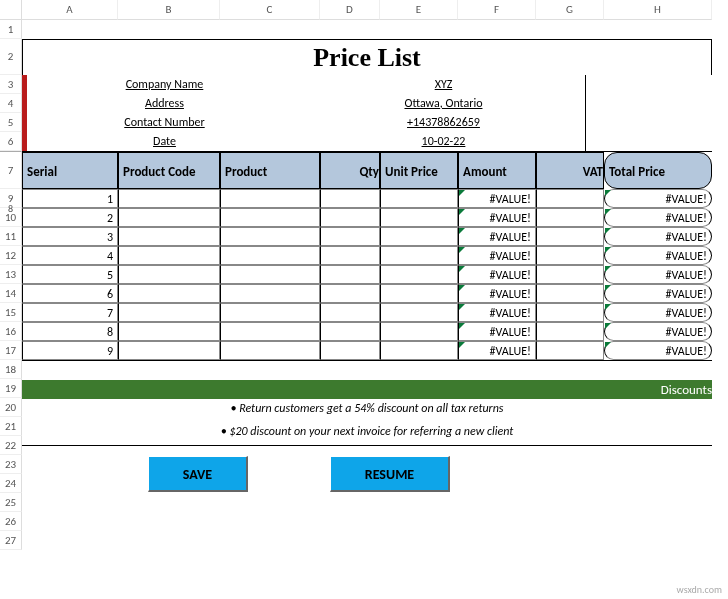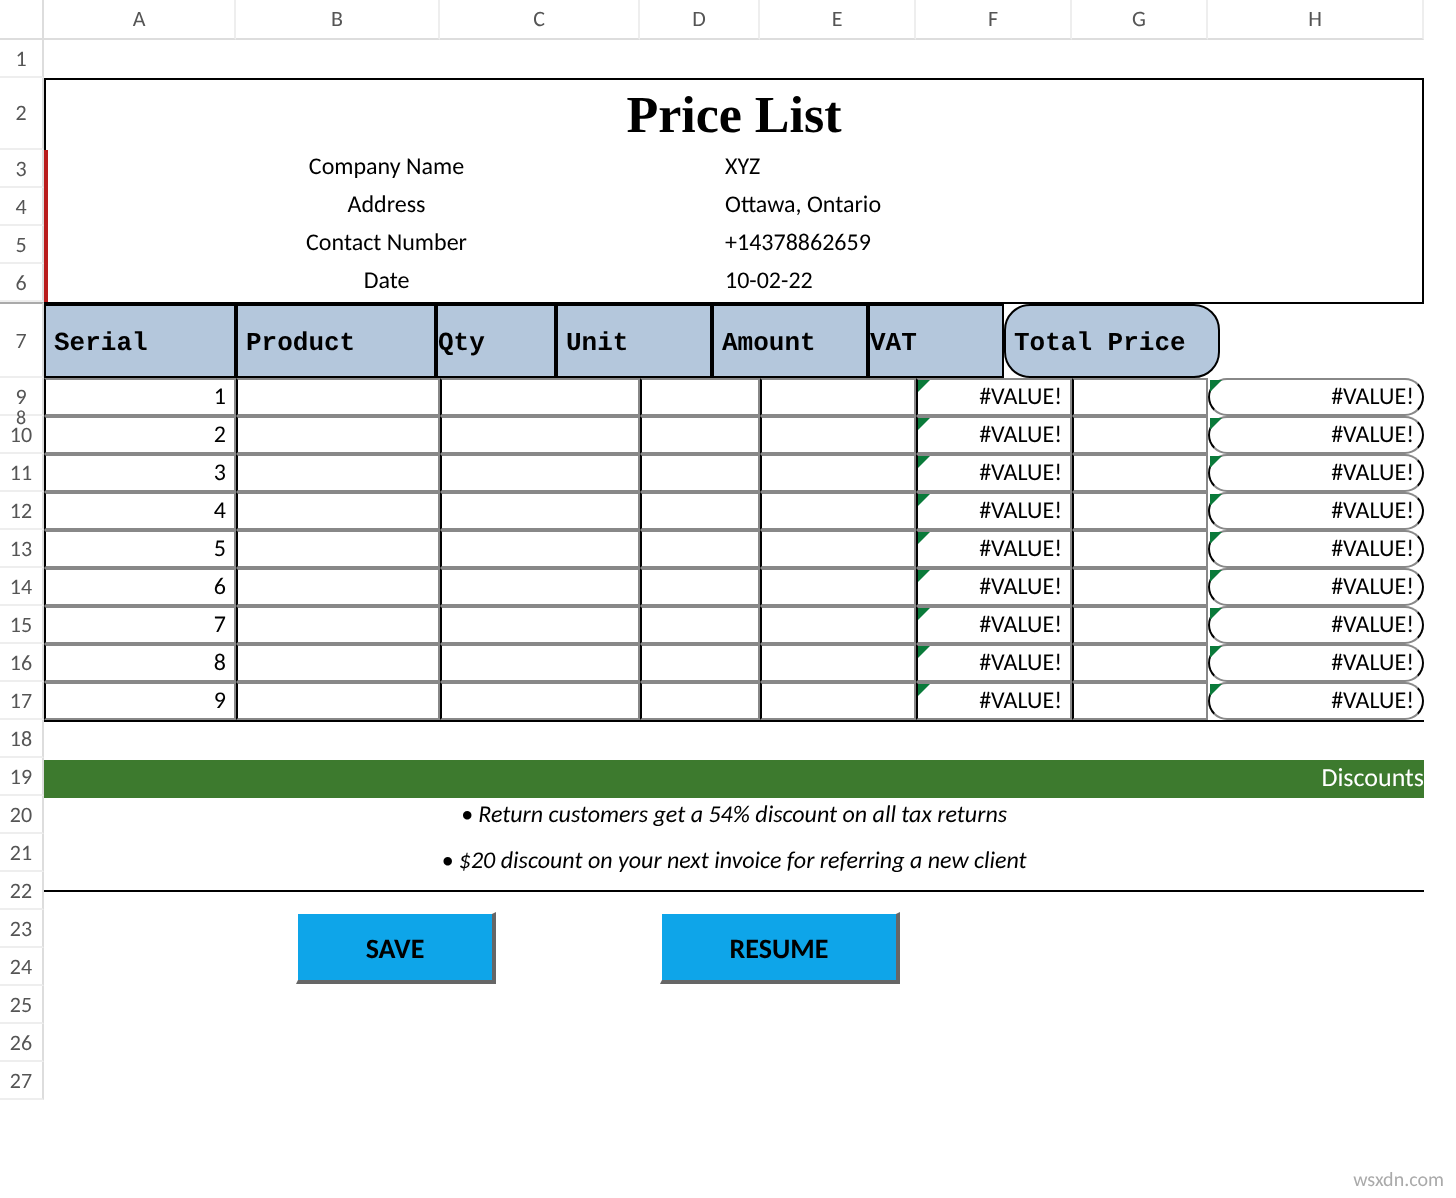--- a/index.html
+++ b/index.html
@@ -67,42 +67,41 @@
       border-top: 1px solid #000;
       border-left: 1px solid #000;
       border-right: 1px solid #000;
       text-align: center;
       font-family: "Times New Roman", serif;
       font-weight: bold;
       font-size: 26px;
       line-height: 36px;
       width: 690px;
     }
-    .info-rows { width: 690px; border-left: 2px solid #b91c1c; border-right: 1px solid #000; }
+    .info-rows { width: 564px; border-left: 5px solid #b91c1c; border-right: 1px solid #000; text-decoration: underline; }
     .info-row { display: flex; height: 19px; }
     .info-label { width: 340px; text-align: center; font-size: 12px; line-height: 19px; }
-    .info-value { width: 350px; font-size: 12px; line-height: 19px; }
+    .info-value { width: 350px; text-align: center; font-size: 12px; line-height: 19px; }
     .table-head {
       display: flex;
       width: 690px;
       height: 38px;
       border-top: 1.5px solid #000;
-      font-family: Liberation Mono, monospace;
     }
     .th {
       background: #b4c7dc;
       font-weight: bold;
       text-align: left;
       padding-left: 4px;
       line-height: 38px;
       border: 1px solid #000;
       border-right: 1px solid #000;
       font-size: 13px;
     }
-    .th.center { text-align: left; padding-left: 0; }
+    .th.center { text-align: right; padding-left: 0; }
     .table-body { width: 690px; }
     .tr { display: flex; height: 19px; }
     .td {
       border: 0.5px solid #888;
       border-left: 1px solid #000;
       line-height: 19px;
       font-size: 12px;
       padding-right: 4px;
       text-align: right;
       position: relative;
@@ -237,20 +236,21 @@
         <div class="info-value">+14378862659</div>
       </div>
       <div class="info-row">
         <div class="info-label">Date</div>
         <div class="info-value">10-02-22</div>
       </div>
     </div>
 
     <div class="table-head">
       <div class="th td-a">Serial</div>
+      <div class="th td-b">Product Code</div>
       <div class="th td-c">Product</div>
       <div class="th td-d center">Qty</div>
       <div class="th td-e">Unit Price</div>
       <div class="th td-f">Amount</div>
       <div class="th td-g center">VAT</div>
       <div class="th td-h">Total Price</div>
     </div>
 
     <div class="table-body" id="tbody">
         <div class="tr">

